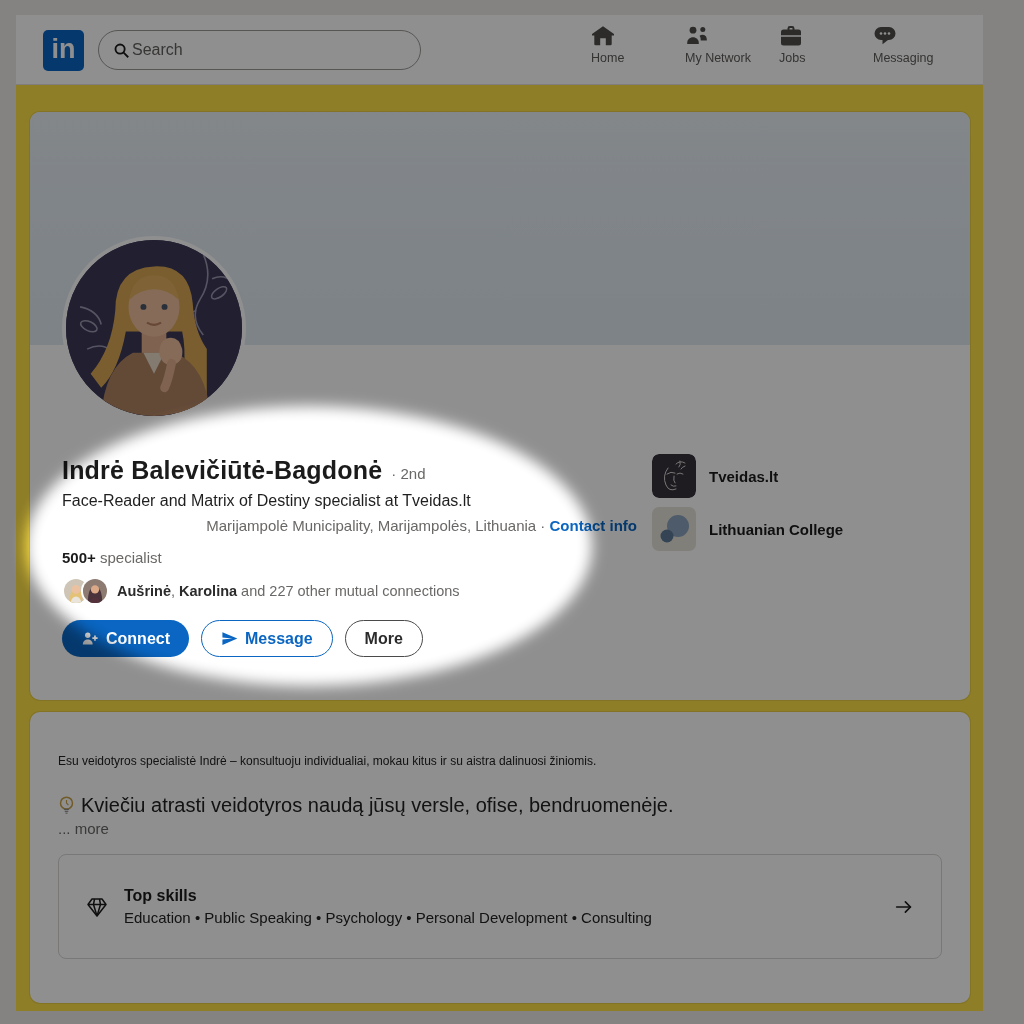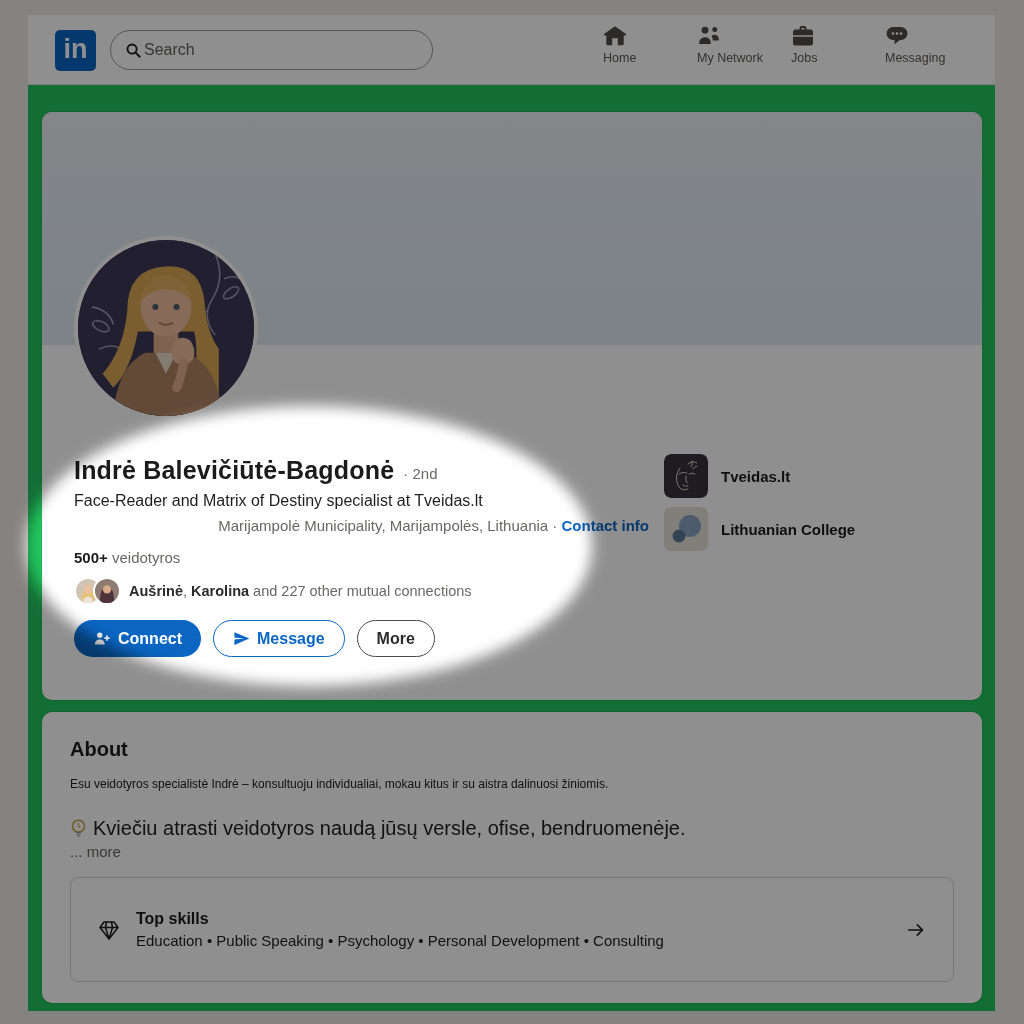--- a/index.html
+++ b/index.html
@@ -3,22 +3,22 @@
 <meta charset="utf-8">
 <style>
   * { margin:0; padding:0; box-sizing:border-box; }
   html,body { background:#8a8a88; }
   body { font-family:"Liberation Sans", sans-serif; }
   .canvas {
     position:relative; width:1024px; height:1024px; overflow:hidden;
     background:#eceae6; margin:0 auto;
   }
   .viewport {
-    position:absolute; left:28px; top:15px; width:967px; height:996px;
-    background:#22c55e;
+    position:absolute; left:16px; top:15px; width:967px; height:996px;
+    background:#fde047;
   }
   
   .nav {
     position:absolute; left:0; top:0; width:100%; height:70px;
     background:#ffffff; border-bottom:1px solid #e2e0dd;
   }
   .logo {
     position:absolute; left:27px; top:15px; width:41px; height:41px;
     background:var(--accent); border-radius:5px; color:#fff;
     font-weight:bold; font-size:27px; text-align:center; line-height:39px;
@@ -184,21 +184,21 @@
           <span class="name">Indrė Balevičiūtė-Bagdonė</span>
           <span class="degree">· 2nd</span>
         </div>
         <div class="headline">Face-Reader and Matrix of Destiny specialist at Tveidas.lt</div>
         <div class="loc-row">
           <span>Marijampolė Municipality, Marijampolės, Lithuania</span>
           <span> <span>·</span> </span>
           <span class="contact">Contact info</span>
         </div>
         <div class="connections">
-          <b>500+</b> <span>veidotyros</span>
+          <b>500+</b> <span>specialist</span>
         </div>
         <div class="mutual">
           <span class="mutual-avatars">
             <span>
               <svg viewBox="0 0 30 30">
                   <rect width="30" height="30" fill="#cfc5b6"></rect>
                   <path d="M7 30 Q7 12 15 11 Q23 12 23 30 Z" fill="#e3c277"></path>
                   <circle cx="15" cy="13" r="5.4" fill="#ecc1a0"></circle>
                   <path d="M8 30 q2 -8 7 -8 q5 0 7 8z" fill="#e9e4dc"></path>
                 </svg>
@@ -263,21 +263,20 @@
               <circle cx="26" cy="19" r="11" fill="#8aa3bd"></circle>
               <circle cx="15" cy="29" r="6.5" fill="#5d7a96"></circle>
             </svg>
           </span>
           <span class="org-name">Lithuanian College</span>
         </div>
       </div>
     </section>
 
     <section class="card about-card">
-      <h2 class="about-title">About</h2>
       <p class="about-p1">Esu veidotyros specialistė Indrė – konsultuoju individualiai, mokau kitus ir su aistra dalinuosi žiniomis.</p>
       <p class="about-p2">
         <svg width="17" height="19" viewBox="0 0 17 20">
           <circle cx="8.5" cy="7.5" r="6.3" fill="none" stroke="#c9a24a" stroke-width="1.6"></circle>
           <path d="M6 13.5h5v1.2H6z" fill="#8a8a8a"></path>
           <path d="M6.6 15.5h3.8v1.2H6.6z" fill="#8a8a8a"></path>
           <path d="M7.4 17.5h2.2v1.1H7.4z" fill="#8a8a8a"></path>
           <path d="M8.5 4.2 v3.3 l2 2" stroke="#c9a24a" stroke-width="1.2" fill="none"></path>
         </svg>
         <span>Kviečiu atrasti veidotyros naudą jūsų versle, ofise, bendruomenėje.</span>

